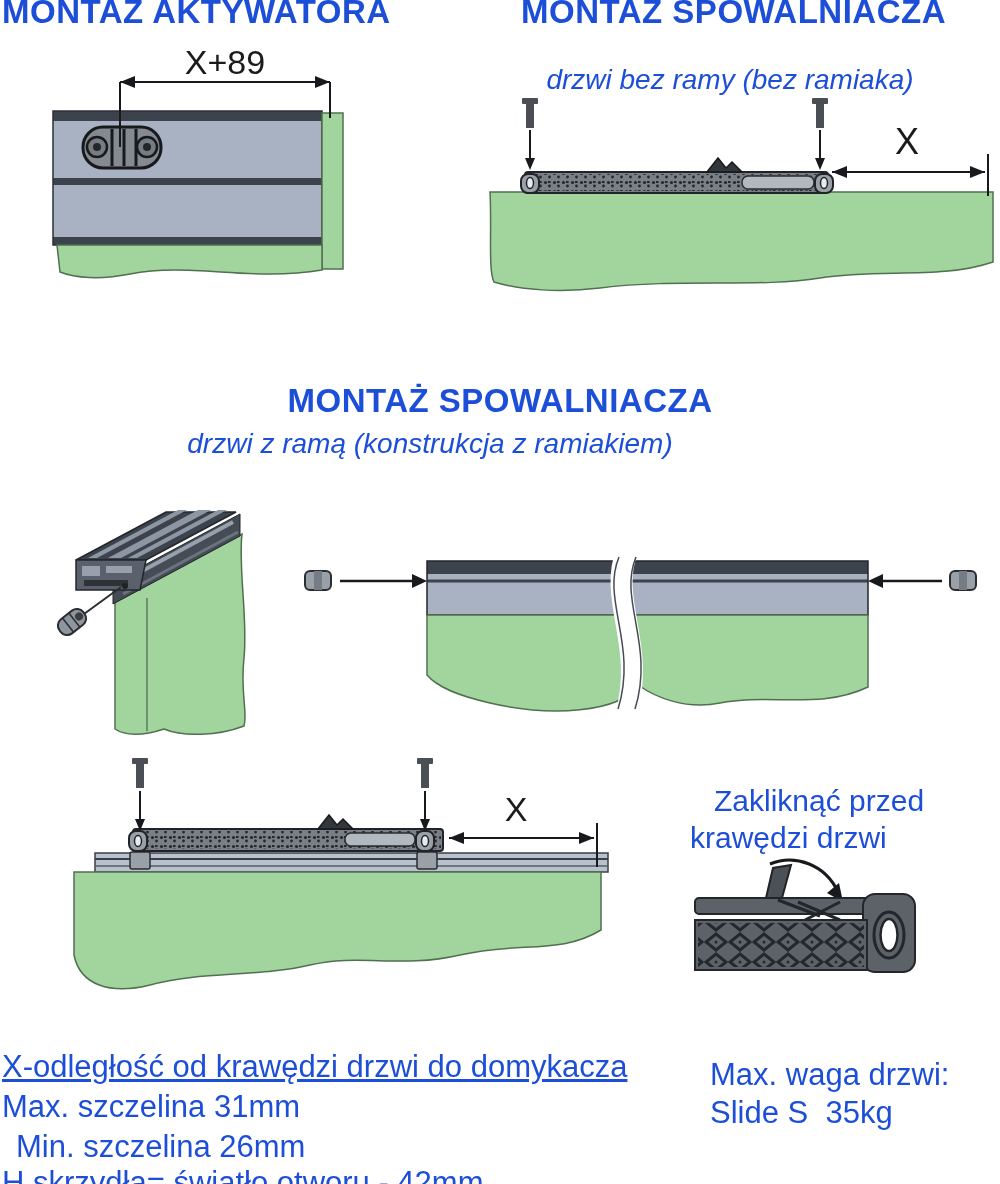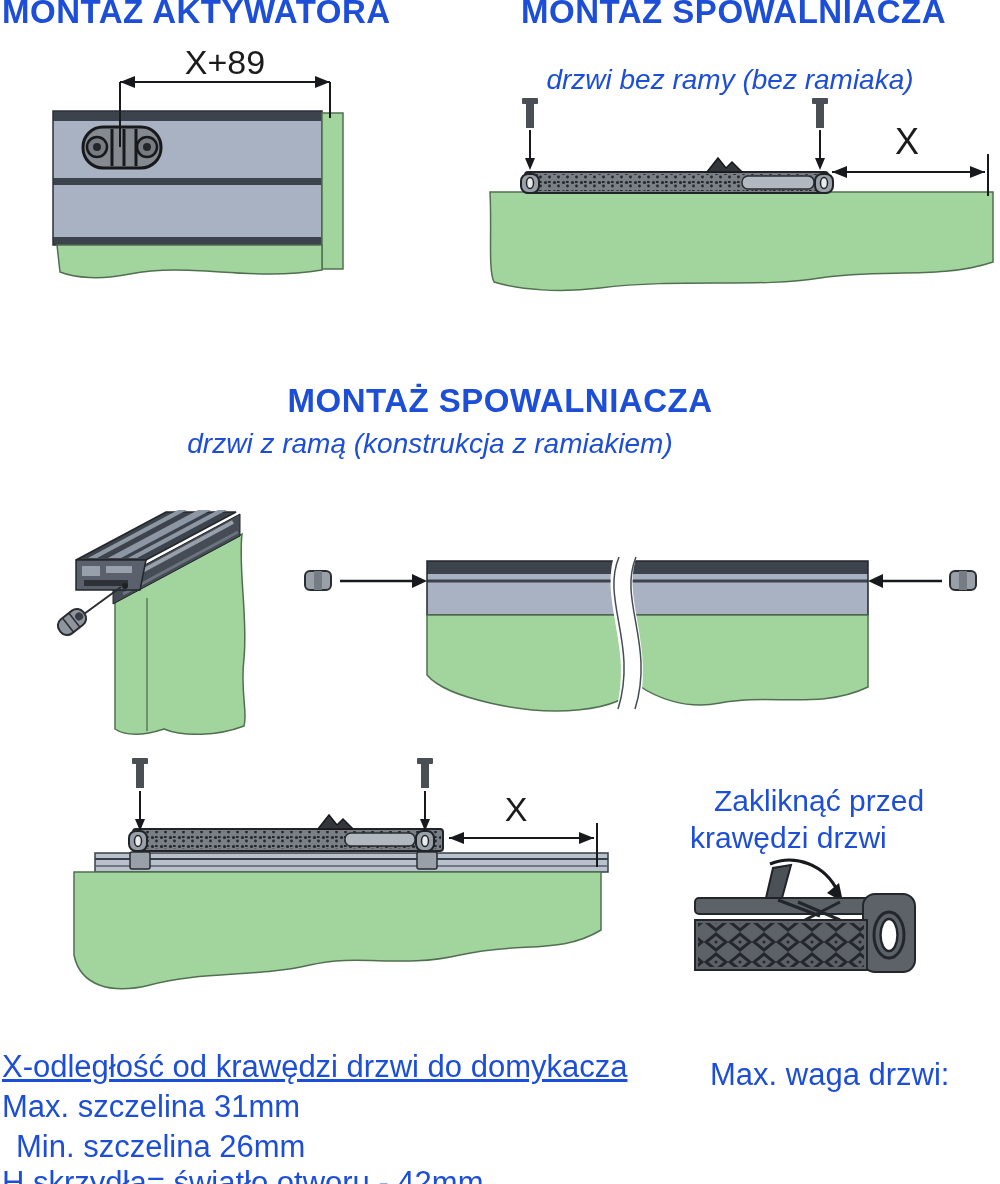--- a/index.html
+++ b/index.html
@@ -237,14 +237,15 @@
       <rect x="18" y="71" width="166" height="44" fill="url(#lattice)"></rect>
     </g>
   </svg>
 
   <div class="abs foot" style="left:2px;top:1048px;text-decoration:underline;">X-odległość od krawędzi drzwi do domykacza</div>
   <div class="abs foot" style="left:2px;top:1088px;text-align:center;">Max. szczelina 31mm</div>
   <div class="abs foot" style="left:16px;top:1128px;">Min. szczelina 26mm</div>
   <div class="abs foot" style="left:2px;top:1164px;">H skrzydła= światło otworu - 42mm</div>
 
   <div class="abs foot" style="left:710px;top:1048px;margin-top:8px;">Max. waga drzwi:</div>
+  <div class="abs foot" style="left:710px;top:1094px;">Slide S  35kg</div>
 
 </div>
 
 </body></html>

